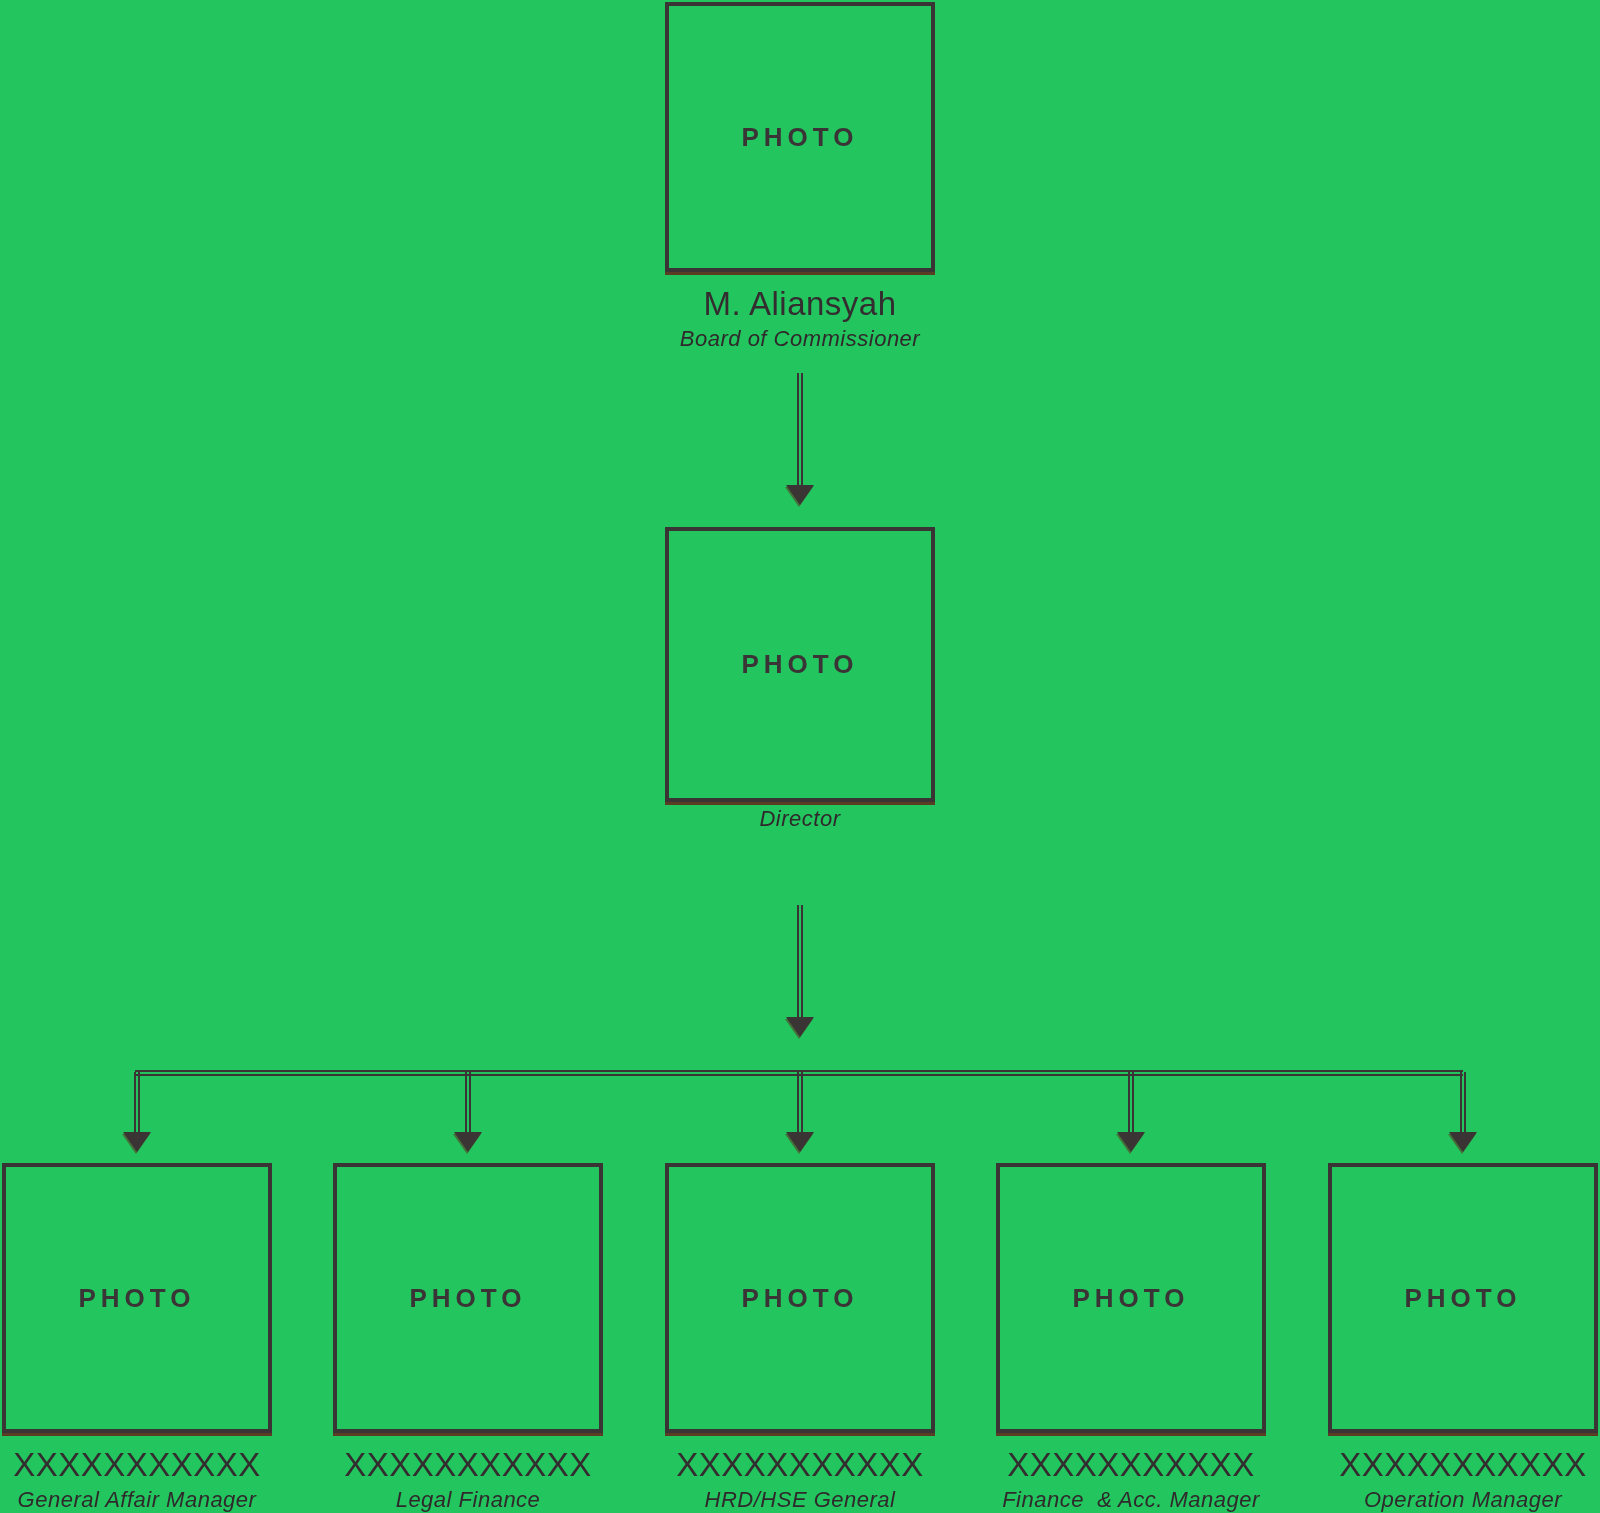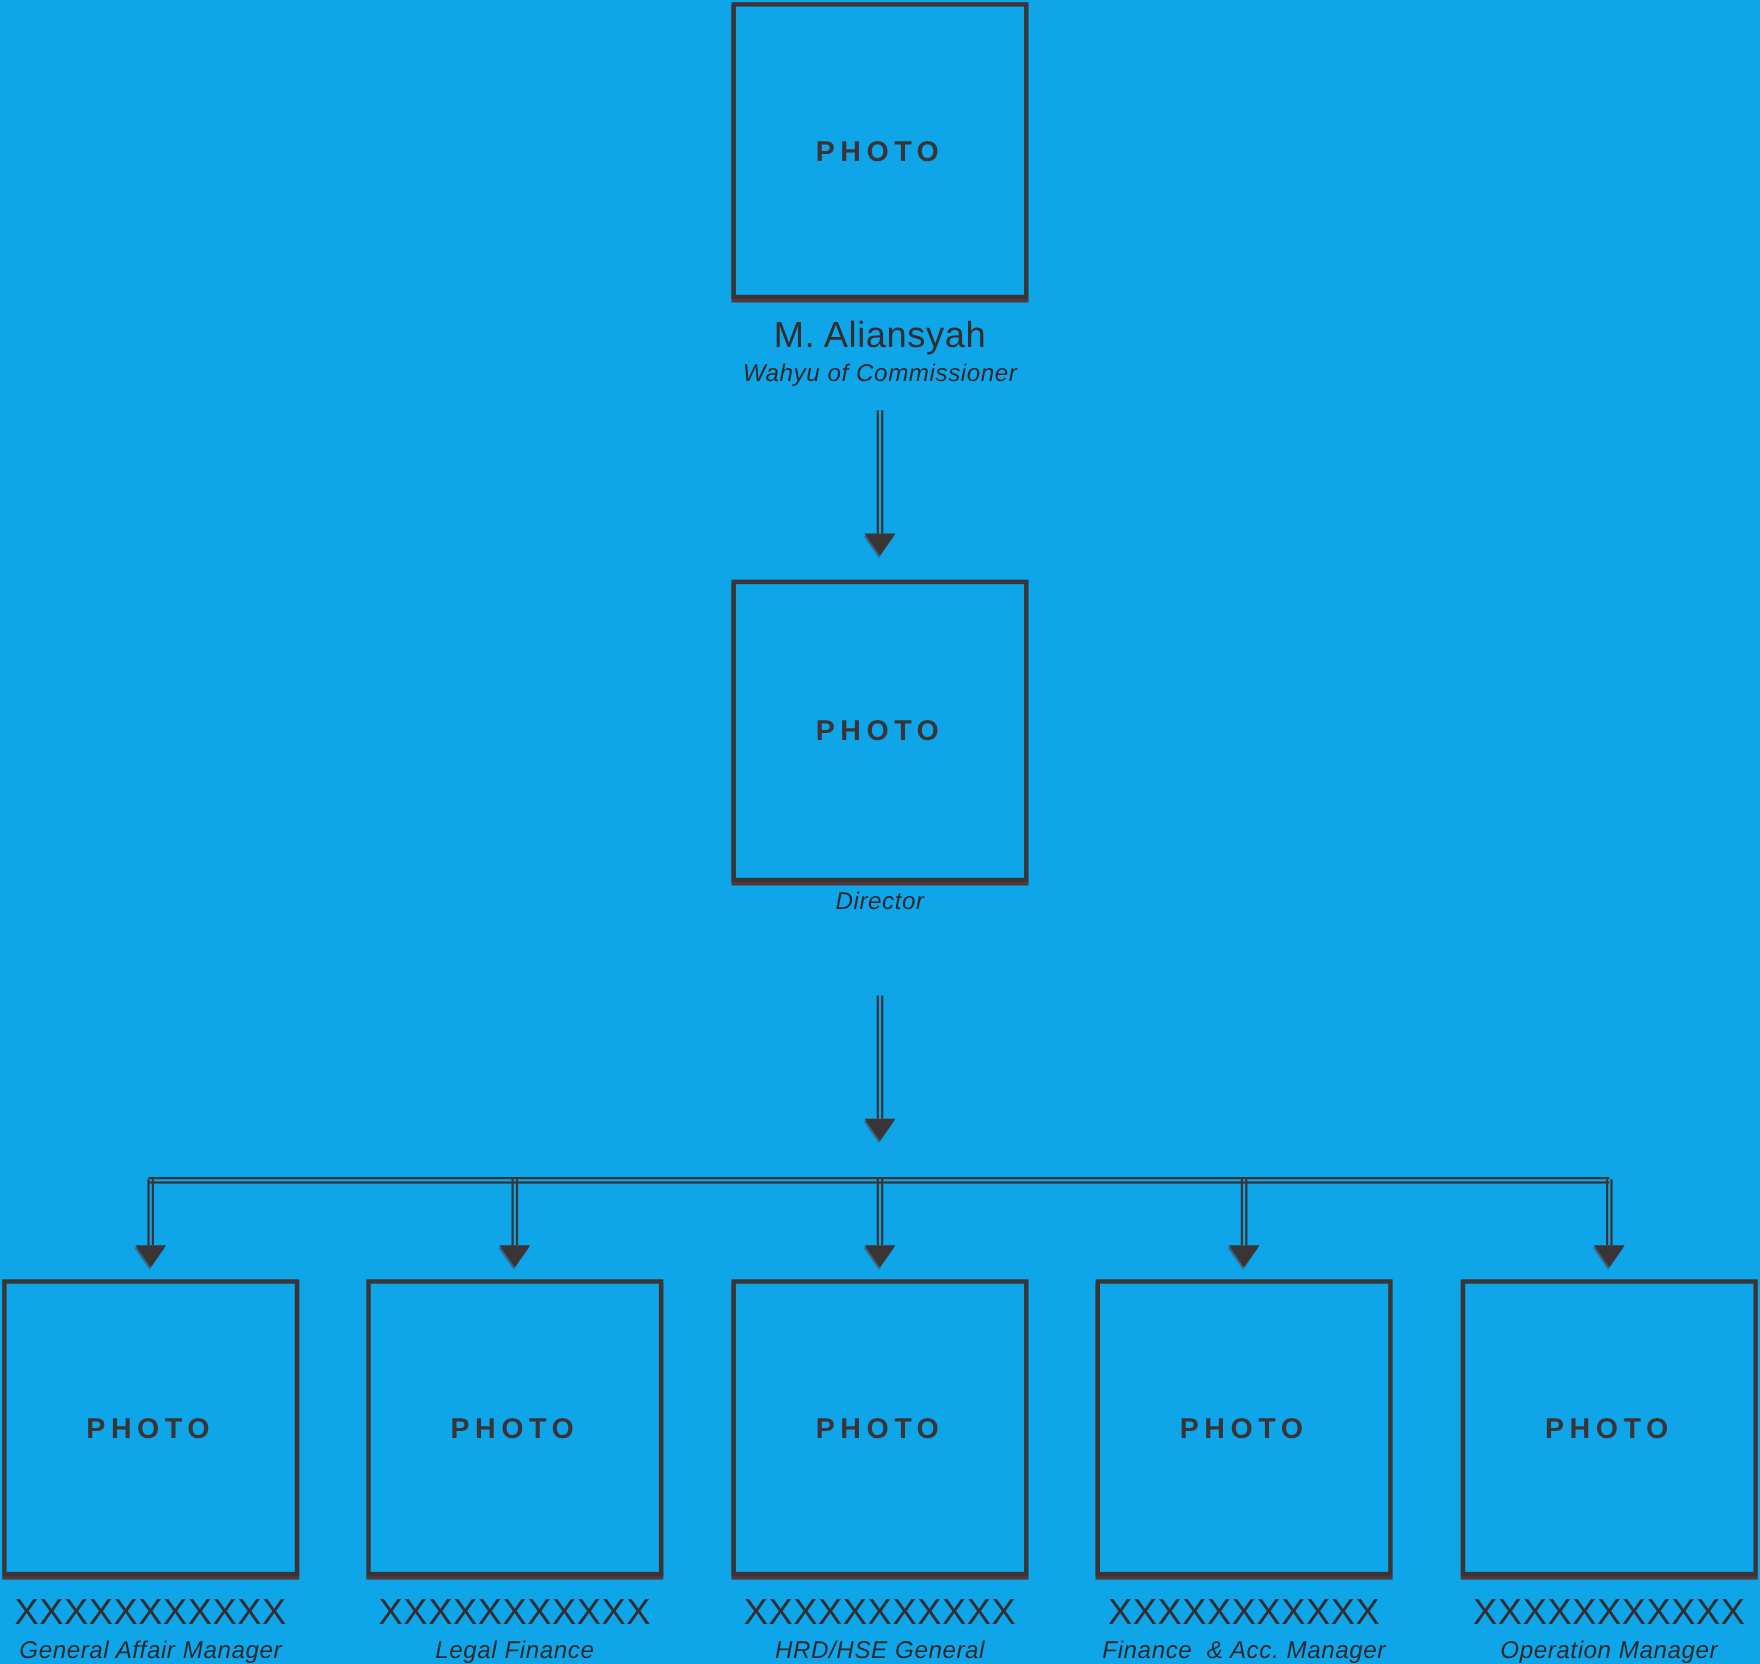--- a/index.html
+++ b/index.html
@@ -7,21 +7,21 @@
     --ink:#342d30;
     --ink2:#2f292c;
     --photo:#3b3436;
     --red:rgba(104,28,20,.8);
     --red-soft:rgba(104,28,20,.5);
   }
   html,body{margin:0;padding:0;background:#000;}
   .stage{
     position:relative;
     width:1600px;height:1513px;
-    background:#0ea5e9;
+    background:#22c55e;
     overflow:hidden;
     font-family:"Liberation Sans", sans-serif;
   }
   .node{position:absolute;width:330px;text-align:center;}
   .pbox{
     width:270px;height:270px;
     margin:0 auto;
     border:4px solid var(--line);
     box-sizing:border-box;
     display:flex;align-items:center;justify-content:center;
@@ -78,21 +78,21 @@
 </head>
 <body>
 
 <div class="stage">
 
   <div class="node" style="left:635px;top:2px;">
     <div class="pbox">
       <span class="photo">PHOTO</span>
     </div>
     <div class="pname">M. Aliansyah</div>
-    <div class="prole">Wahyu of Commissioner</div>
+    <div class="prole">Board of Commissioner</div>
   </div>
 
   <div class="arrow" style="left:786px;top:373px;height:132px;">
     <div class="vline"></div>
     <div class="ahead"></div>
   </div>
 
   <div class="node" style="left:635px;top:527px;">
     <div class="pbox" style="height:275px;">
       <span class="photo">PHOTO</span>

